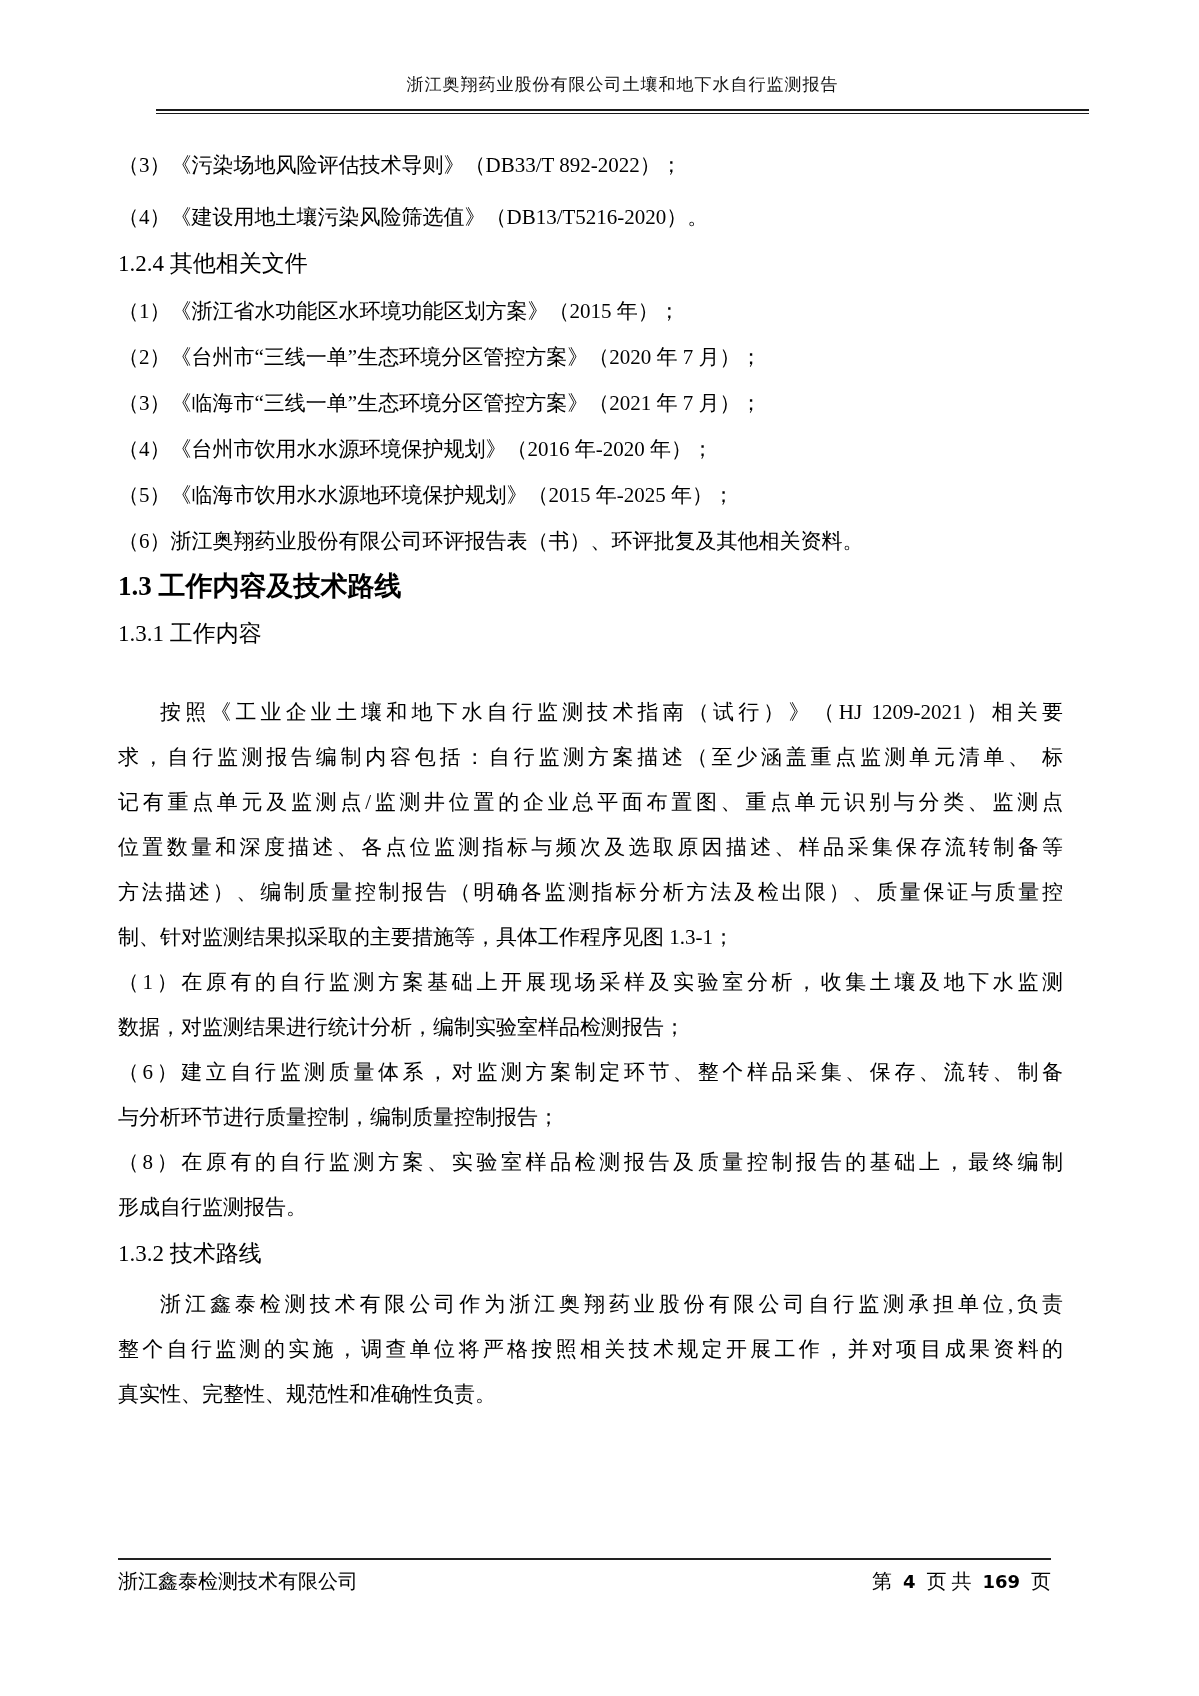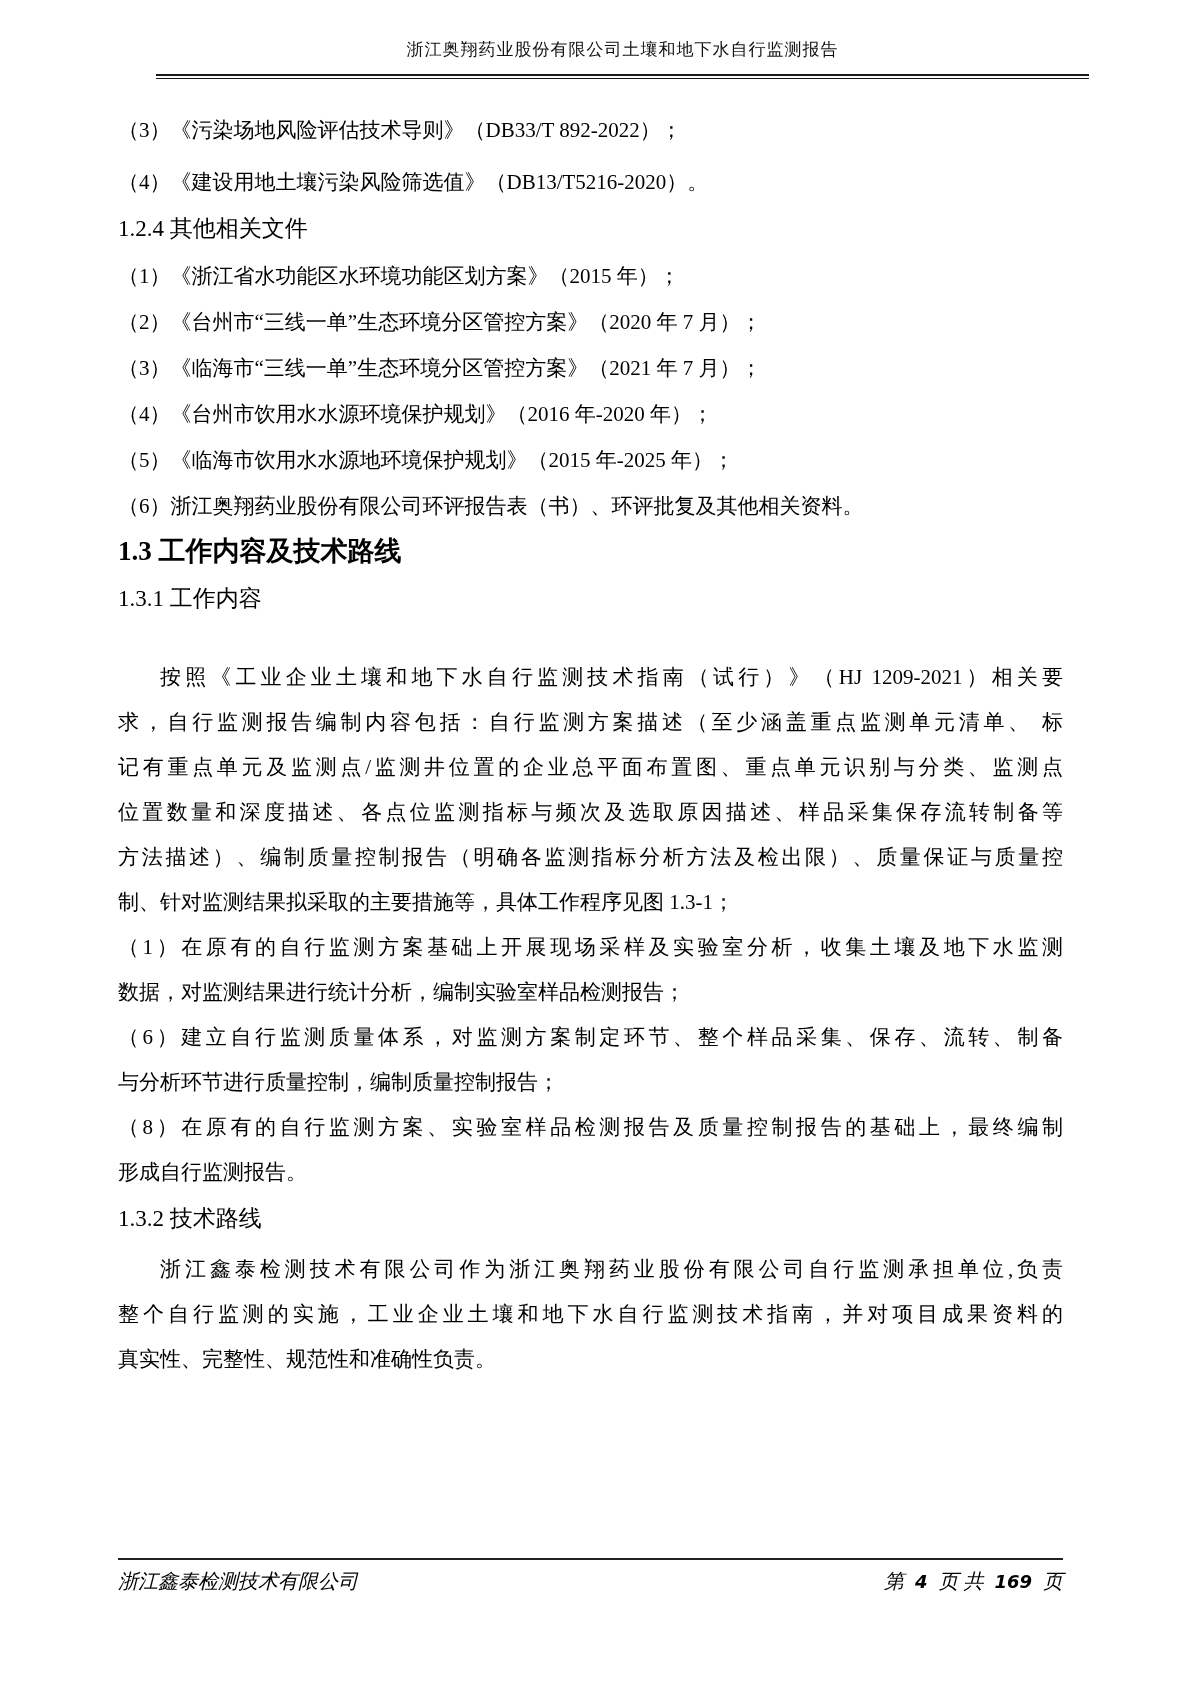--- a/index.html
+++ b/index.html
@@ -12,21 +12,21 @@
     width: 1199px;
     height: 1696px;
     margin: 0 auto;
     background: #ffffff;
     color: #000000;
     font-family: "Liberation Serif", "DejaVu Serif", serif;
     overflow: hidden;
   }
   
   .header {
-    padding-top: 39px;
+    padding-top: 74px;
     margin-left: 46px;
   }
   .header-title {
     text-align: center;
     font-size: 17px;
     line-height: 22px;
     color: #111111;
     letter-spacing: 1px;
   }
   .header-rule {
@@ -79,23 +79,22 @@
     text-align-last: justify;
     text-justify: inter-character;
   }
   .indent {
     text-indent: 2em;
   }
   
   .footer {
     position: absolute;
     left: 0;
-    right: 0;
+    right: 12px;
     top: 1558px;
-    font-style: italic;
   }
   .footer-rule {
     margin: 0 136px 0 118px;
     border-top: 2px solid #222222;
   }
   .footer-row {
     margin: 8px 136px 0 118px;
     display: flex;
     justify-content: space-between;
     align-items: baseline;
@@ -148,21 +147,21 @@
     <div class="para-line j">（1）在原有的自行监测方案基础上开展现场采样及实验室分析，收集土壤及地下水监测</div>
     <div class="para-line">数据，对监测结果进行统计分析，编制实验室样品检测报告；</div>
     <div class="para-line j">（6）建立自行监测质量体系，对监测方案制定环节、整个样品采集、保存、流转、制备</div>
     <div class="para-line">与分析环节进行质量控制，编制质量控制报告；</div>
     <div class="para-line j">（8）在原有的自行监测方案、实验室样品检测报告及质量控制报告的基础上，最终编制</div>
     <div class="para-line">形成自行监测报告。</div>
 
     <div class="h3 h3-132">1.3.2 技术路线</div>
 
     <div class="para-line j indent">浙江鑫泰检测技术有限公司作为浙江奥翔药业股份有限公司自行监测承担单位,负责</div>
-    <div class="para-line j">整个自行监测的实施，工业企业土壤和地下水自行监测技术指南，并对项目成果资料的</div>
+    <div class="para-line j">整个自行监测的实施，调查单位将严格按照相关技术规定开展工作，并对项目成果资料的</div>
     <div class="para-line">真实性、完整性、规范性和准确性负责。</div>
 
   </div>
 
   <div class="footer">
     <div class="footer-rule"></div>
     <div class="footer-row">
       <span>浙江鑫泰检测技术有限公司</span>
       <span class="footer-page-info">
         <span>第</span>

